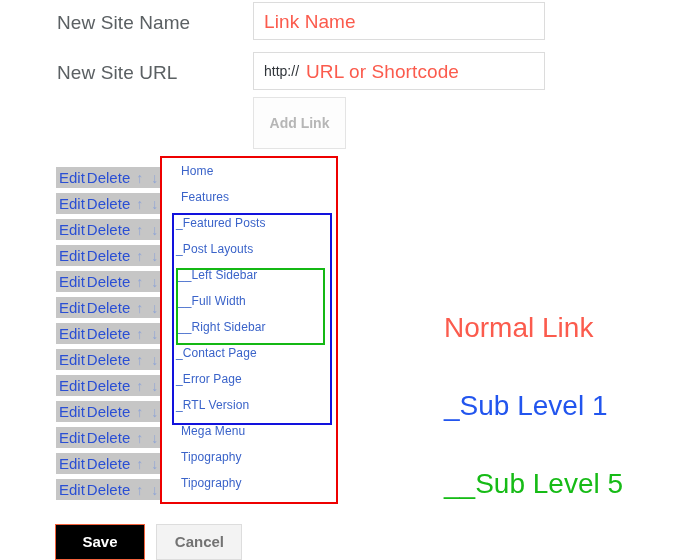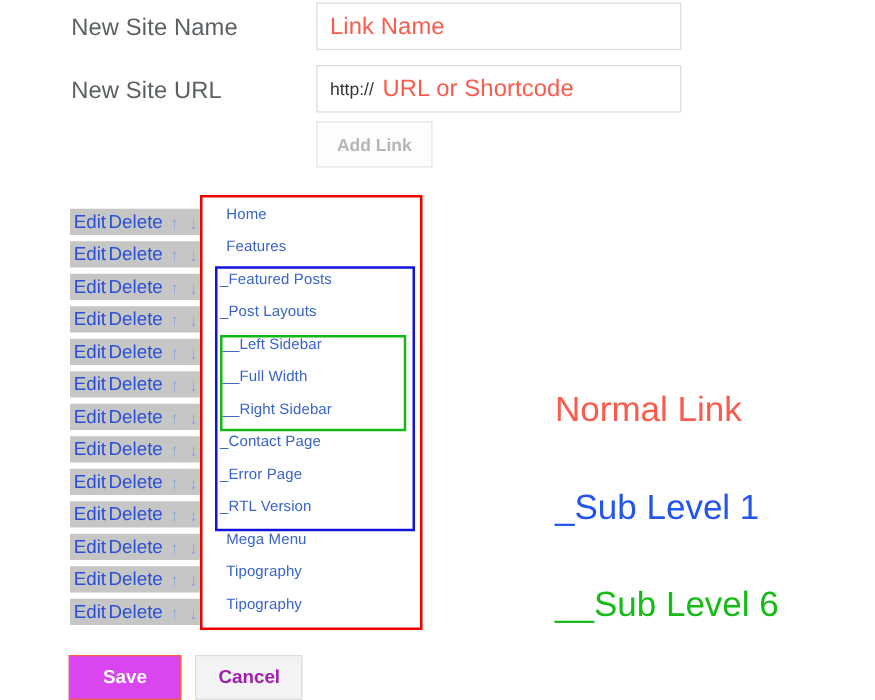--- a/index.html
+++ b/index.html
@@ -55,21 +55,21 @@
     font-size: 19px;
     color: #fb5b4d;
     line-height: 1;
     letter-spacing: 0.1px;
   }
   .add-link-btn {
     position: absolute;
     left: 253px;
     top: 97px;
     width: 93px;
-    height: 37px;
+    height: 52px;
     border: 1px solid #e4e4e4;
     background: #fdfdfd;
     box-sizing: border-box;
     display: flex;
     align-items: center;
     justify-content: center;
     font-size: 14px;
     font-weight: bold;
     color: #b6b6b6;
     cursor: pointer;
@@ -179,29 +179,29 @@
     height: 36px;
     line-height: 34px;
     text-align: center;
     font-size: 15px;
     font-weight: bold;
     cursor: pointer;
     vertical-align: top;
   }
   #save-button {
     width: 90px;
-    background: #d946ef;
+    background: #000000;
     color: #ffffff;
     border: 1px solid #f4623c;
     margin-right: 7px;
   }
   #cancel-button {
     width: 86px;
     background: #f3f3f3;
-    color: #a21caf;
+    color: #737373;
     border: 1px solid #dddddd;
   }
 </style>
 </head>
 <body>
 
 <div class="form-row" style="top:2px;">
   <div class="form-label">New Site Name</div>
   <div class="form-input">
     <span class="input-placeholder">Link Name</span>
@@ -338,19 +338,19 @@
     </div>
   </div>
 
 <div class="hl-box" id="box-red"></div>
 <div class="hl-box" id="box-blue"></div>
 <div class="hl-box" id="box-green"></div>
 
 <div id="legend">
   <div class="legend-normal">Normal Link</div>
   <div class="legend-sub1">_Sub Level 1</div>
-  <div class="legend-sub2">__Sub Level 6</div>
+  <div class="legend-sub2">__Sub Level 5</div>
 </div>
 
 <div id="footer-buttons">
   <div class="btn" id="save-button">Save</div>
   <div class="btn" id="cancel-button">Cancel</div>
 </div>
 
 </body></html>

